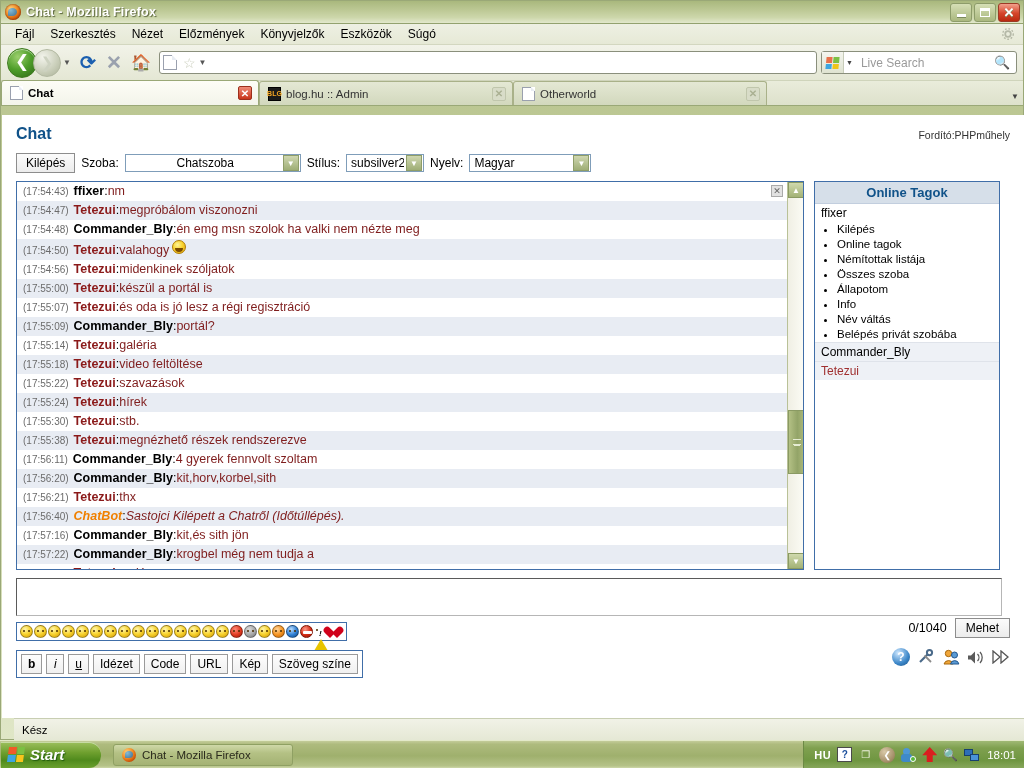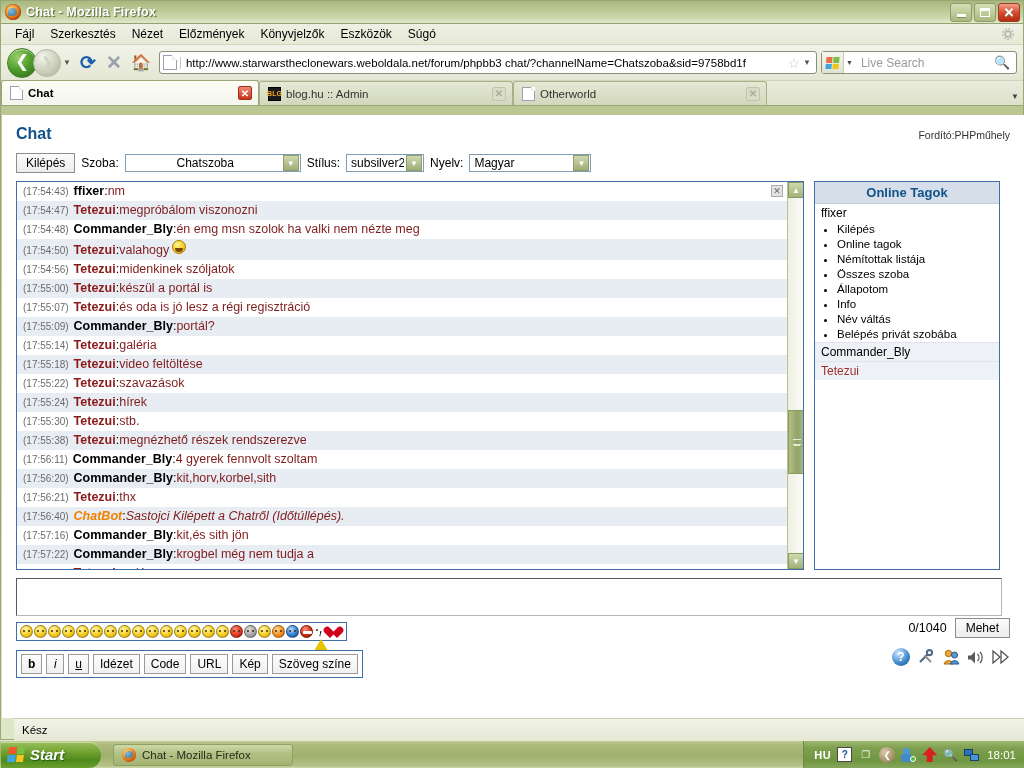--- a/index.html
+++ b/index.html
@@ -470,21 +470,20 @@
   <div id="navbar">
     <div class="navbtn" id="back-btn">❮</div>
     <div class="navbtn" id="fwd-btn">❯</div>
     <div id="fwd-caret">▼</div>
     <div class="navbtn" id="reload-btn">⟳</div>
     <div class="navbtn" id="stop-btn">✕</div>
     <div class="navbtn" id="home-btn">🏠</div>
 
     <div id="urlbox">
       <div id="page-icon"></div>
-      <div id="url-text">http://www.starwarstheclonewars.weboldala.net/forum/phpbb3 chat/?channelName=Chatszoba&amp;sid=9758bd1f</div>
       <div id="star-icon">☆</div>
       <div id="url-caret">▼</div>
     </div>
 
     <div id="searchbox">
       <div id="search-engine">
         <div id="winflag">
           <i style="background:#e8704a"></i>
             <i style="background:#7bc043"></i>
           <i style="background:#3da5e0"></i>

